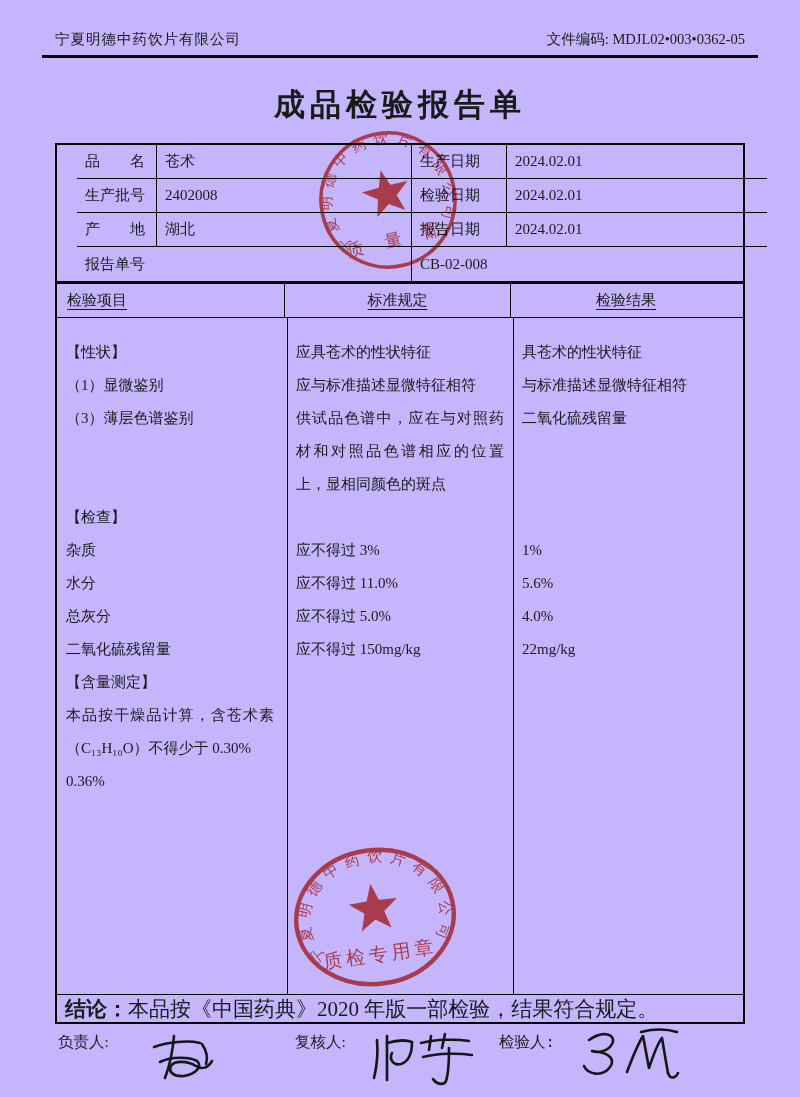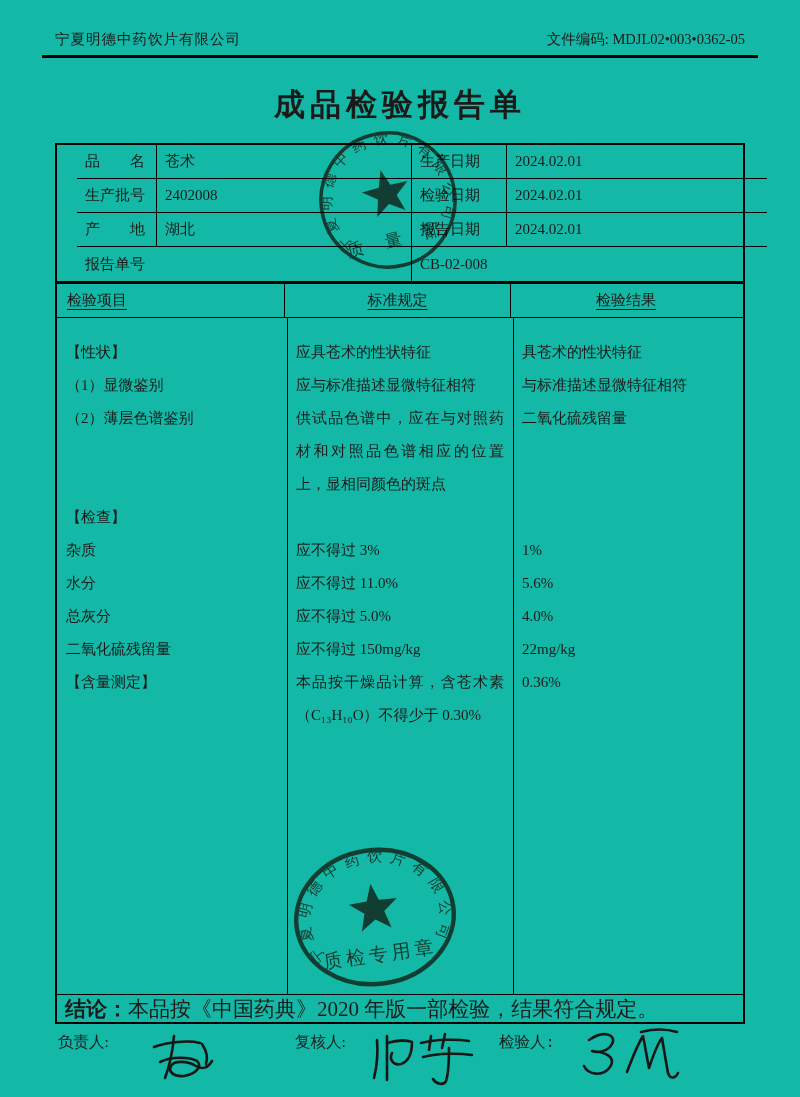--- a/index.html
+++ b/index.html
@@ -6,21 +6,21 @@
   html, body { background: #ffffff; }
   body {
     font-family: "Liberation Serif", "DejaVu Serif", serif;
     color: #1a1a1a;
     -webkit-font-smoothing: antialiased;
   }
   .sheet {
     position: relative;
     width: 800px;
     height: 1097px;
-    background: #14b8a6;
+    background: #c4b5fd;
     overflow: hidden;
   }
 
   
   .hdr-left  { position: absolute; left: 55px;  top: 30px; font-size: 14.5px; letter-spacing: 1px; }
   .hdr-right { position: absolute; right: 55px; top: 30px; font-size: 14.5px; }
   .hdr-rule  { position: absolute; left: 42px; right: 42px; top: 55px; height: 3px; background: #000; }
 
   
   .title {
@@ -67,21 +67,21 @@
   .vline.v1 { left: 230px; }
   .vline.v2 { left: 456px; }
 
   .trow { display: flex; align-items: flex-start; }
   .trow .c { line-height: 33px; }
   .trow .c1 { width: 230px; padding-left: 9px;  }
   .trow .c2 { width: 226px; padding: 0 9px; text-align: justify; }
   .trow .c3 { width: 230px; padding-left: 9px; }
   .trow.h1 { height: 33px; }
   .trow.h3 { height: 99px; }
-  .trow.h2 { height: 66px; }
+  .trow.h2 { height: 66px; flex-direction: column; }
 
   .mt-conclusion {
     border-top: 1px solid #000;
     height: 28px;
     display: flex; align-items: center;
     padding-left: 8px;
     font-size: 21px;
   }
   .mt-conclusion .lbl { font-weight: bold; }
 
@@ -154,21 +154,21 @@
         <div class="c c1">【性状】</div>
         <div class="c c2">应具苍术的性状特征</div>
         <div class="c c3">具苍术的性状特征</div>
       </div>
       <div class="trow h1">
         <div class="c c1">（1）显微鉴别</div>
         <div class="c c2">应与标准描述显微特征相符</div>
         <div class="c c3">与标准描述显微特征相符</div>
       </div>
       <div class="trow h3">
-        <div class="c c1">（2）薄层色谱鉴别</div>
+        <div class="c c1">（3）薄层色谱鉴别</div>
         <div class="c c2">供试品色谱中，应在与对照药材和对照品色谱相应的位置上，显相同颜色的斑点</div>
         <div class="c c3">二氧化硫残留量</div>
       </div>
       <div class="trow h1">
         <div class="c c1">【检查】</div>
         <div class="c c2"></div>
         <div class="c c3"></div>
       </div>
       <div class="trow h1">
         <div class="c c1">杂质</div>

